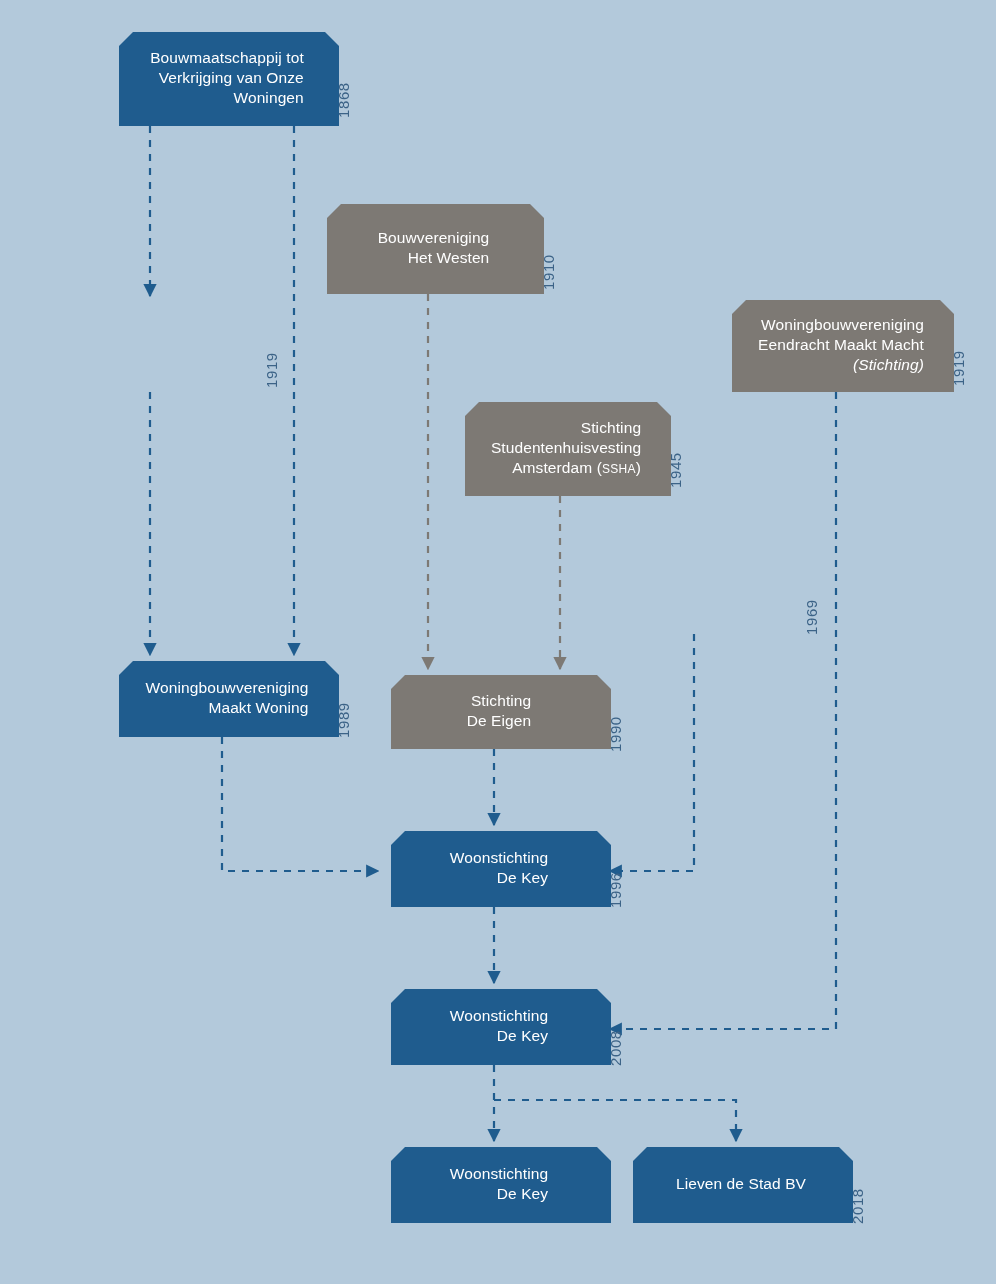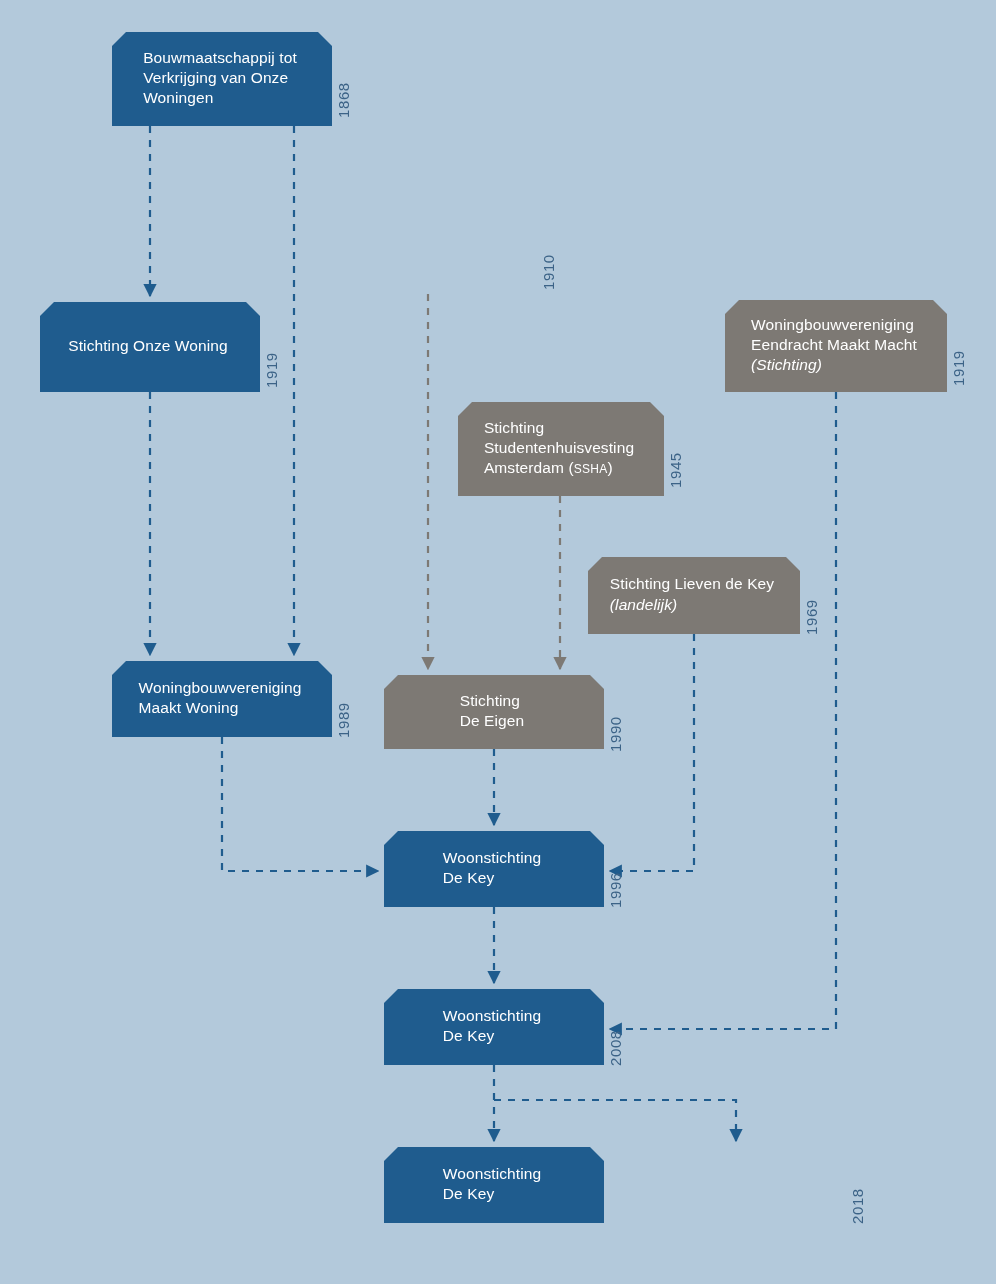--- a/index.html
+++ b/index.html
@@ -10,26 +10,27 @@
     overflow:hidden;
     position:relative;
   }
   #diagram{position:absolute;left:0;top:0;width:996px;height:1284px;}
   #svg-layer{position:absolute;left:0;top:0;width:996px;height:1284px;pointer-events:none;}
 
   .node{
     position:absolute;
     box-sizing:border-box;
     display:flex;align-items:center;justify-content:center;
-    text-align:left;
+    text-align:right;
     color:#ffffff;
     font-size:15.5px;
     line-height:1.30;
     padding:6px 16px 8px 12px;
     letter-spacing:.1px;
+    margin-left:7px;
   }
   .node.blue{
     background:#1f5c8e;
     -webkit-clip-path:polygon(0 14px,14px 0,calc(100% - 14px) 0,100% 14px,100% 100%,0 100%);
     clip-path:polygon(0 14px,14px 0,calc(100% - 14px) 0,100% 14px,100% 100%,0 100%);
   }
   .node.grey{
     background:#7d7974;
     -webkit-clip-path:polygon(0 14px,14px 0,calc(100% - 14px) 0,100% 14px,100% 100%,0 100%);
     clip-path:polygon(0 14px,14px 0,calc(100% - 14px) 0,100% 14px,100% 100%,0 100%);
@@ -95,53 +96,48 @@
 
   <div class="node blue" style="left:112px;top:32px;width:220px;height:94px;">
     <span>
       <span class="label">Bouwmaatschappij tot</span>
       <span class="label">Verkrijging van Onze</span>
       <span class="label">Woningen</span>
     </span>
   </div>
   <div class="year" style="left:336px;top:48px;height:70px;">1868</div>
 
+  <div class="node grey" style="left:320px;top:204px;width:217px;height:90px;">
+    <span>
+      <span class="label">Bouwvereniging</span>
+      <span class="label">Het Westen</span>
+    </span>
+  </div>
   <div class="year" style="left:541px;top:220px;height:70px;">1910</div>
 
-  <div class="node blue" style="left:40px;top:302px;width:220px;height:90px;">
-    <span>
-      <span class="label">Stichting Onze Woning</span>
-    </span>
-  </div>
   <div class="year" style="left:264px;top:318px;height:70px;">1919</div>
 
   <div class="node grey" style="left:725px;top:300px;width:222px;height:92px;">
     <span>
       <span class="label">Woningbouwvereniging</span>
       <span class="label">Eendracht Maakt Macht</span>
       <span class="label sub">(Stichting)</span>
     </span>
   </div>
   <div class="year" style="left:951px;top:316px;height:70px;">1919</div>
 
   <div class="node grey" style="left:458px;top:402px;width:206px;height:94px;">
     <span>
       <span class="label">Stichting</span>
       <span class="label">Studentenhuisvesting</span>
       <span class="label"><span>Amsterdam (</span><span class="smallcaps">SSHA</span><span>)</span></span>
     </span>
   </div>
   <div class="year" style="left:668px;top:418px;height:70px;">1945</div>
 
-  <div class="node grey" style="left:588px;top:557px;width:212px;height:77px;">
-    <span>
-      <span class="label">Stichting Lieven de Key</span>
-      <span class="label sub">(landelijk)</span>
-    </span>
-  </div>
   <div class="year" style="left:804px;top:565px;height:70px;">1969</div>
 
   <div class="node blue" style="left:112px;top:661px;width:220px;height:76px;">
     <span>
       <span class="label">Woningbouwvereniging</span>
       <span class="label">Maakt Woning</span>
     </span>
   </div>
   <div class="year" style="left:336px;top:668px;height:70px;">1989</div>
 
@@ -169,15 +165,20 @@
   </div>
   <div class="year" style="left:608px;top:996px;height:70px;">2008</div>
 
   <div class="node blue" style="left:384px;top:1147px;width:220px;height:76px;">
     <span>
       <span class="label">Woonstichting</span>
       <span class="label">De Key</span>
     </span>
   </div>
 
+  <div class="node blue" style="left:626px;top:1147px;width:220px;height:76px;">
+    <span>
+      <span class="label">Lieven de Stad BV</span>
+    </span>
+  </div>
   <div class="year" style="left:850px;top:1154px;height:70px;">2018</div>
 
 </div>
 
 </body></html>

